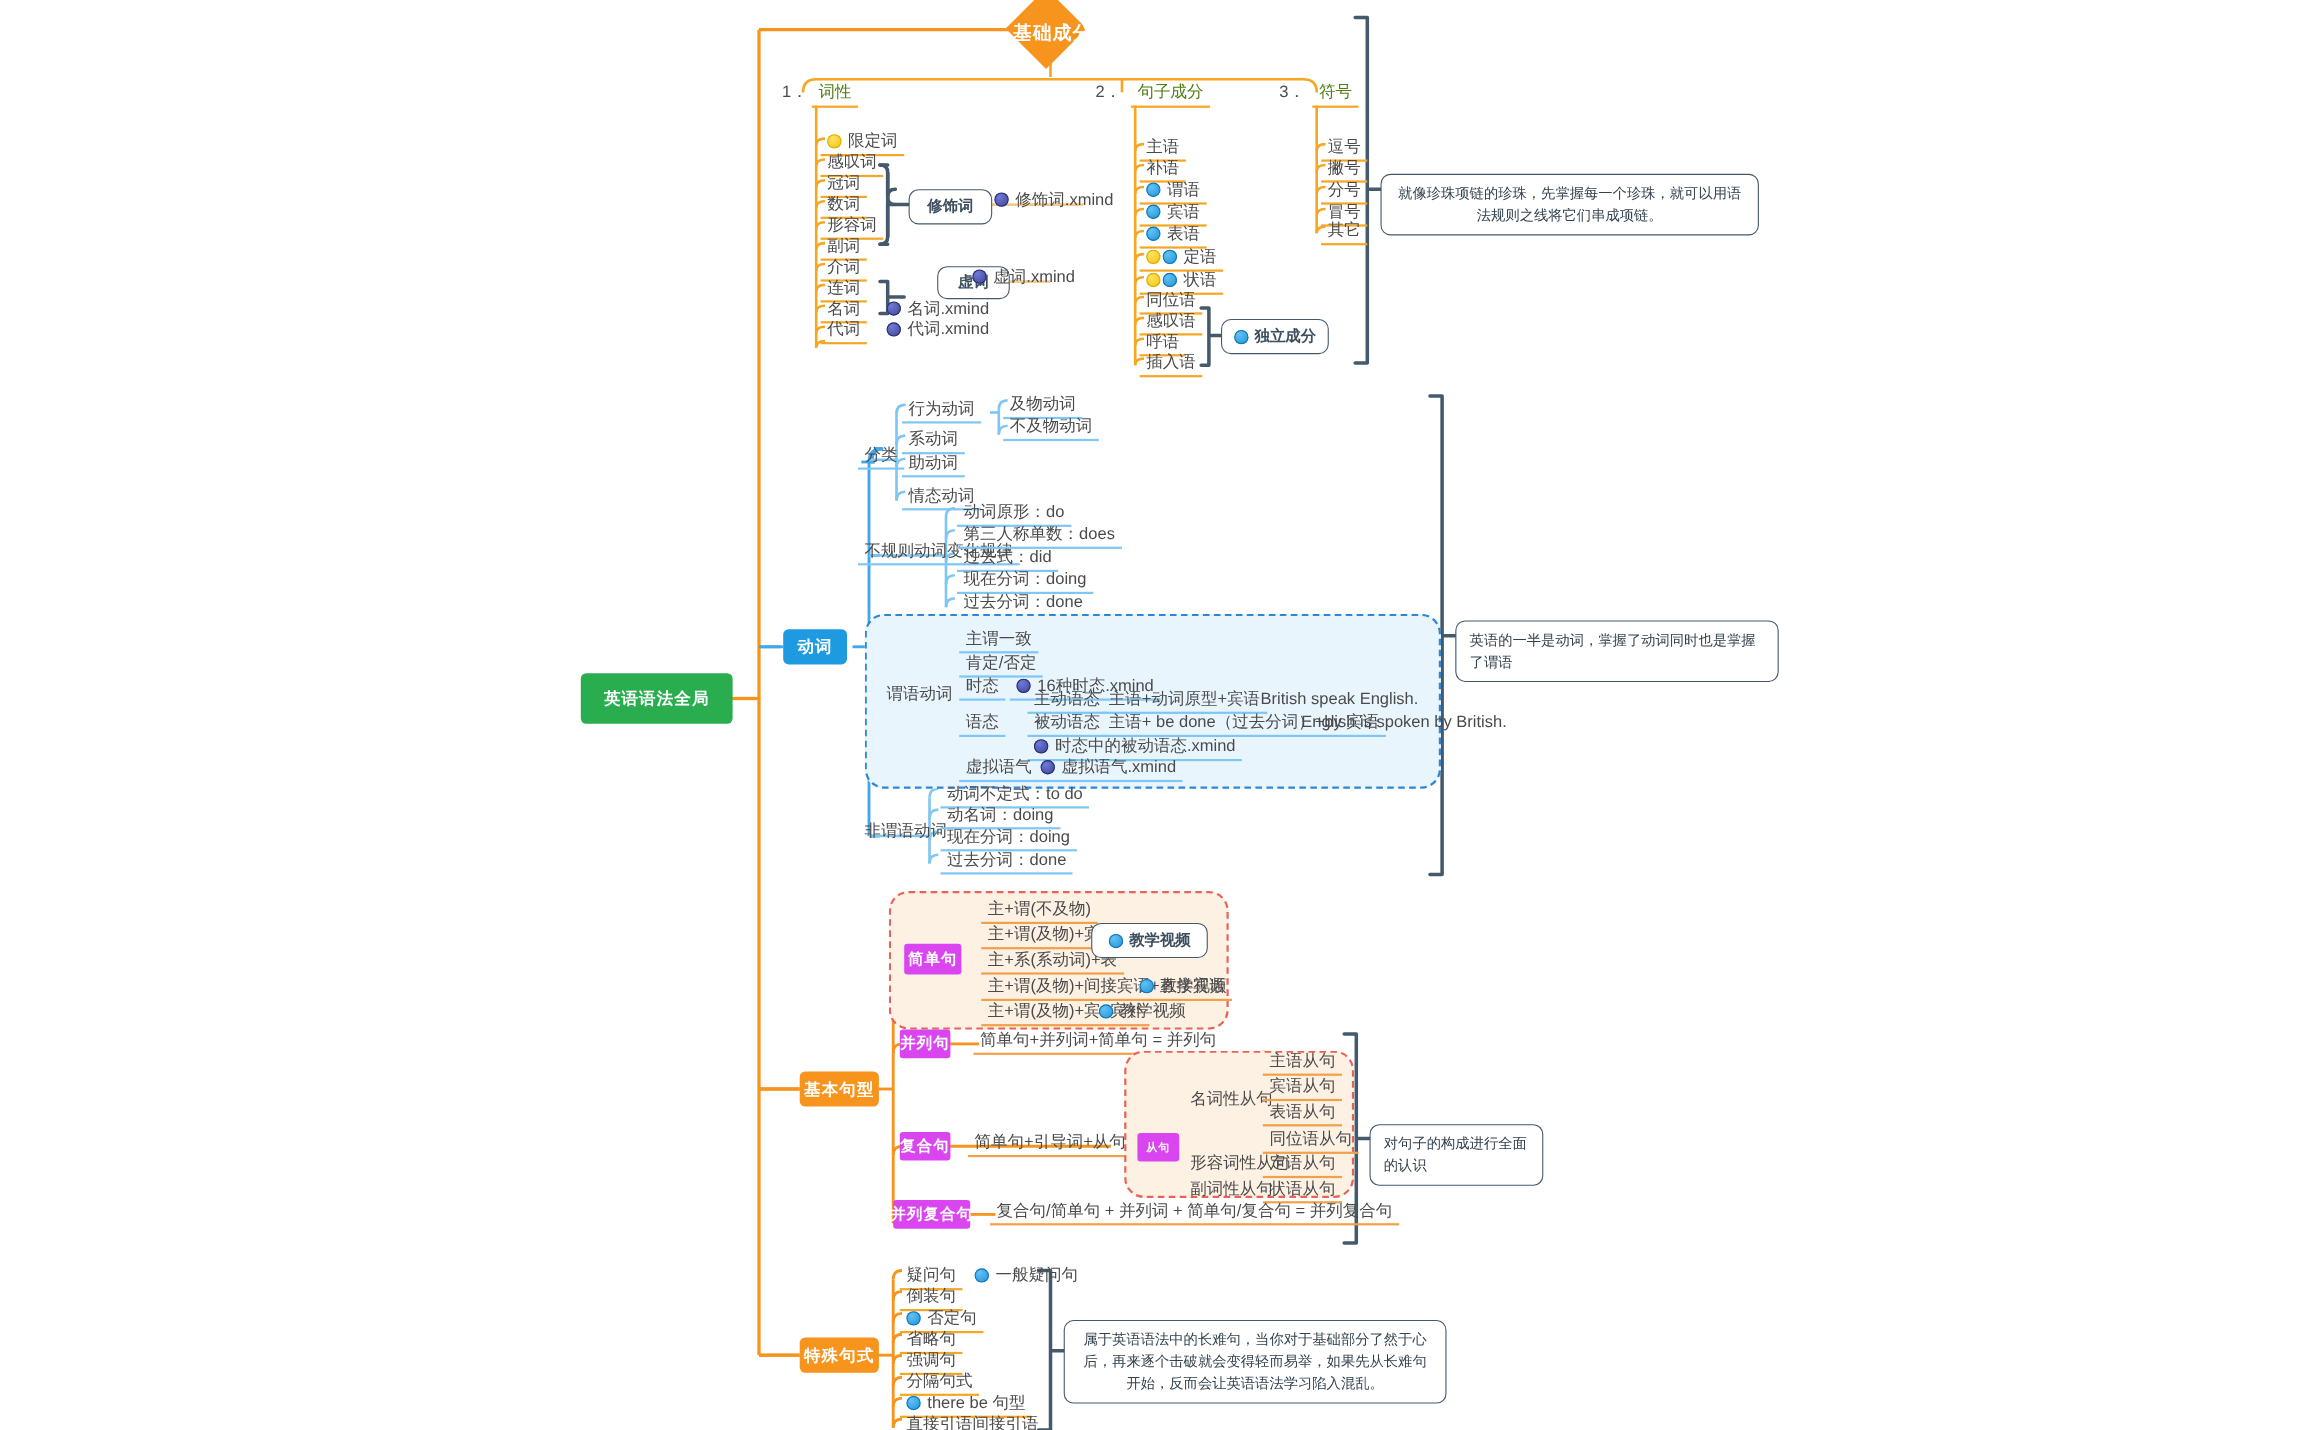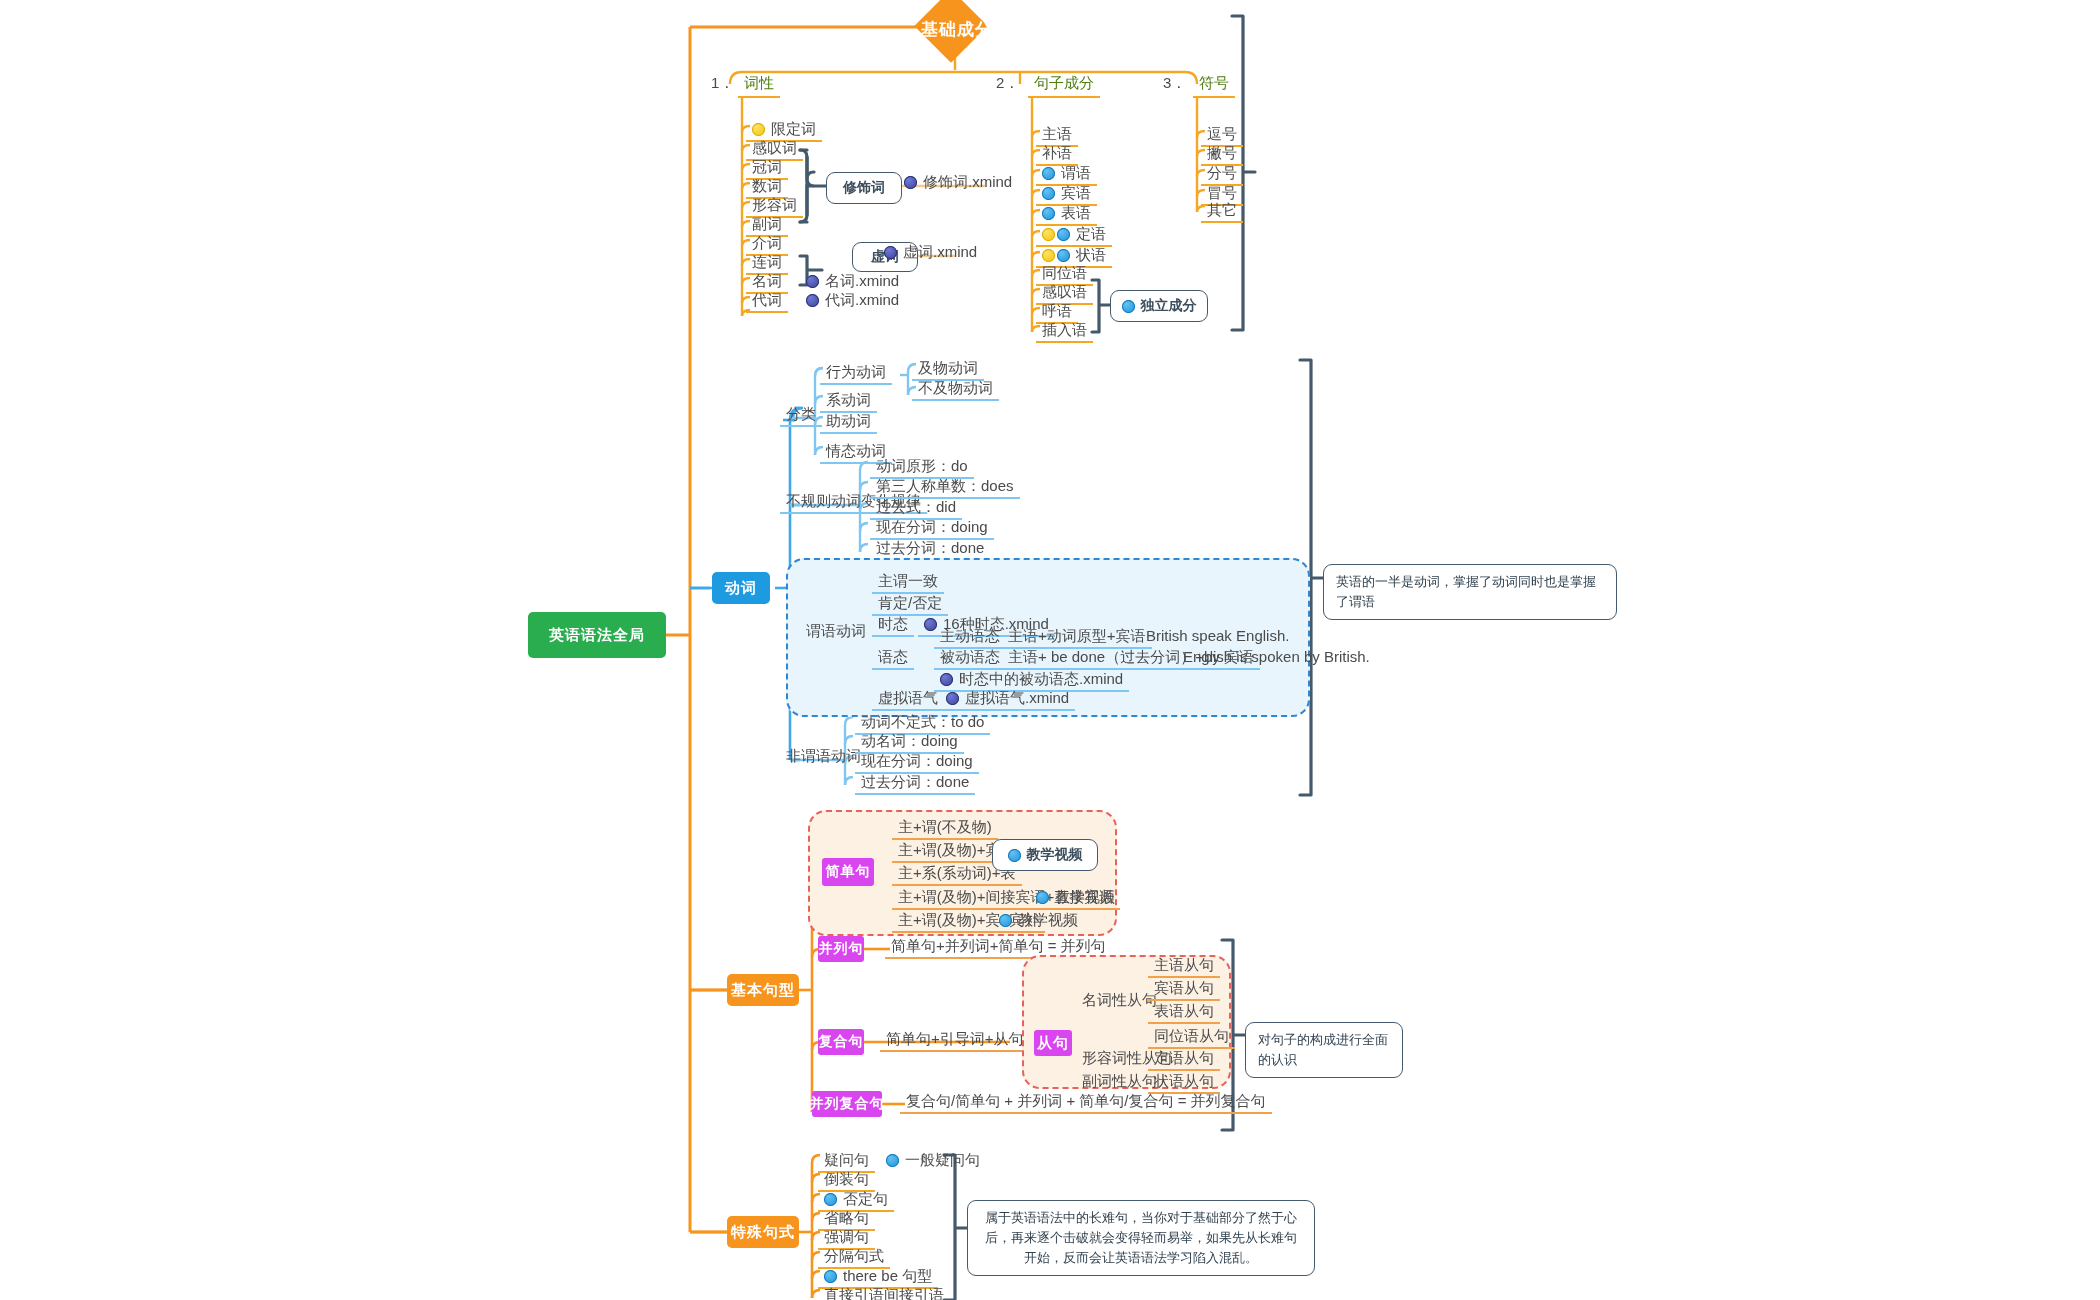--- a/index.html
+++ b/index.html
@@ -340,20 +340,21 @@
     <span class="ico blue"></span>
       <span>独立成分</span>
     </div>
 
   <div class="leaf o" style="left:1201px;top:124px;">逗号</div>
   <div class="leaf o" style="left:1201px;top:143px;">撇号</div>
   <div class="leaf o" style="left:1201px;top:163px;">分号</div>
   <div class="leaf o" style="left:1201px;top:183px;">冒号</div>
   <div class="leaf o" style="left:1201px;top:200px;">其它</div>
 
+  <div class="note" style="left:1255px;top:158px;width:318px;">就像珍珠项链的珍珠，先掌握每一个珍珠，就可以用语法规则之线将它们串成项链。</div>
 
   <div class="pill blue" style="left:712px;top:572px;width:58px;height:32px;">
     <span>动词</span>
   </div>
 
   <div class="leaf bl" style="left:780px;top:404px;">分类</div>
   <div class="leaf bl" style="left:820px;top:362px;">行为动词</div>
   <div class="leaf bl" style="left:912px;top:358px;">及物动词</div>
   <div class="leaf bl" style="left:912px;top:378px;">不及物动词</div>
   <div class="leaf bl" style="left:820px;top:390px;">系动词</div>
@@ -426,21 +427,21 @@
     <span>并列句</span>
     </div>
   <div class="leaf ob" style="left:885px;top:936px;">简单句+并列词+简单句 = 并列句</div>
 
   <div class="pill orange2" style="left:818px;top:1029px;width:46px;height:26px;font-size:14px;">
     <span>复合句</span>
     </div>
   <div class="leaf ob" style="left:880px;top:1029px;">简单句+引导词+从句 = 复合句</div>
 
   <div class="dashbox dash-red2" style="left:1022px;top:955px;width:205px;height:130px;"></div>
-  <div class="pill orange2" style="left:1034px;top:1030px;width:38px;height:26px;font-size:15px;">
+  <div class="pill orange2" style="left:1034px;top:1030px;width:38px;height:26px;font-size:10px;">
     <span>从句</span>
     </div>
   <div class="leaf plain" style="left:1076px;top:990px;">名词性从句</div>
   <div class="leaf ob" style="left:1148px;top:955px;"><span>主语从句</span></div>
   <div class="leaf ob" style="left:1148px;top:978px;"><span>宾语从句</span></div>
   <div class="leaf ob" style="left:1148px;top:1001px;"><span>表语从句</span></div>
   <div class="leaf ob" style="left:1148px;top:1026px;"><span>同位语从句</span></div>
   <div class="leaf plain" style="left:1076px;top:1048px;">形容词性从句</div>
   <div class="leaf ob" style="left:1148px;top:1048px;"><span>定语从句</span></div>
   <div class="leaf plain" style="left:1076px;top:1071px;">副词性从句</div>

